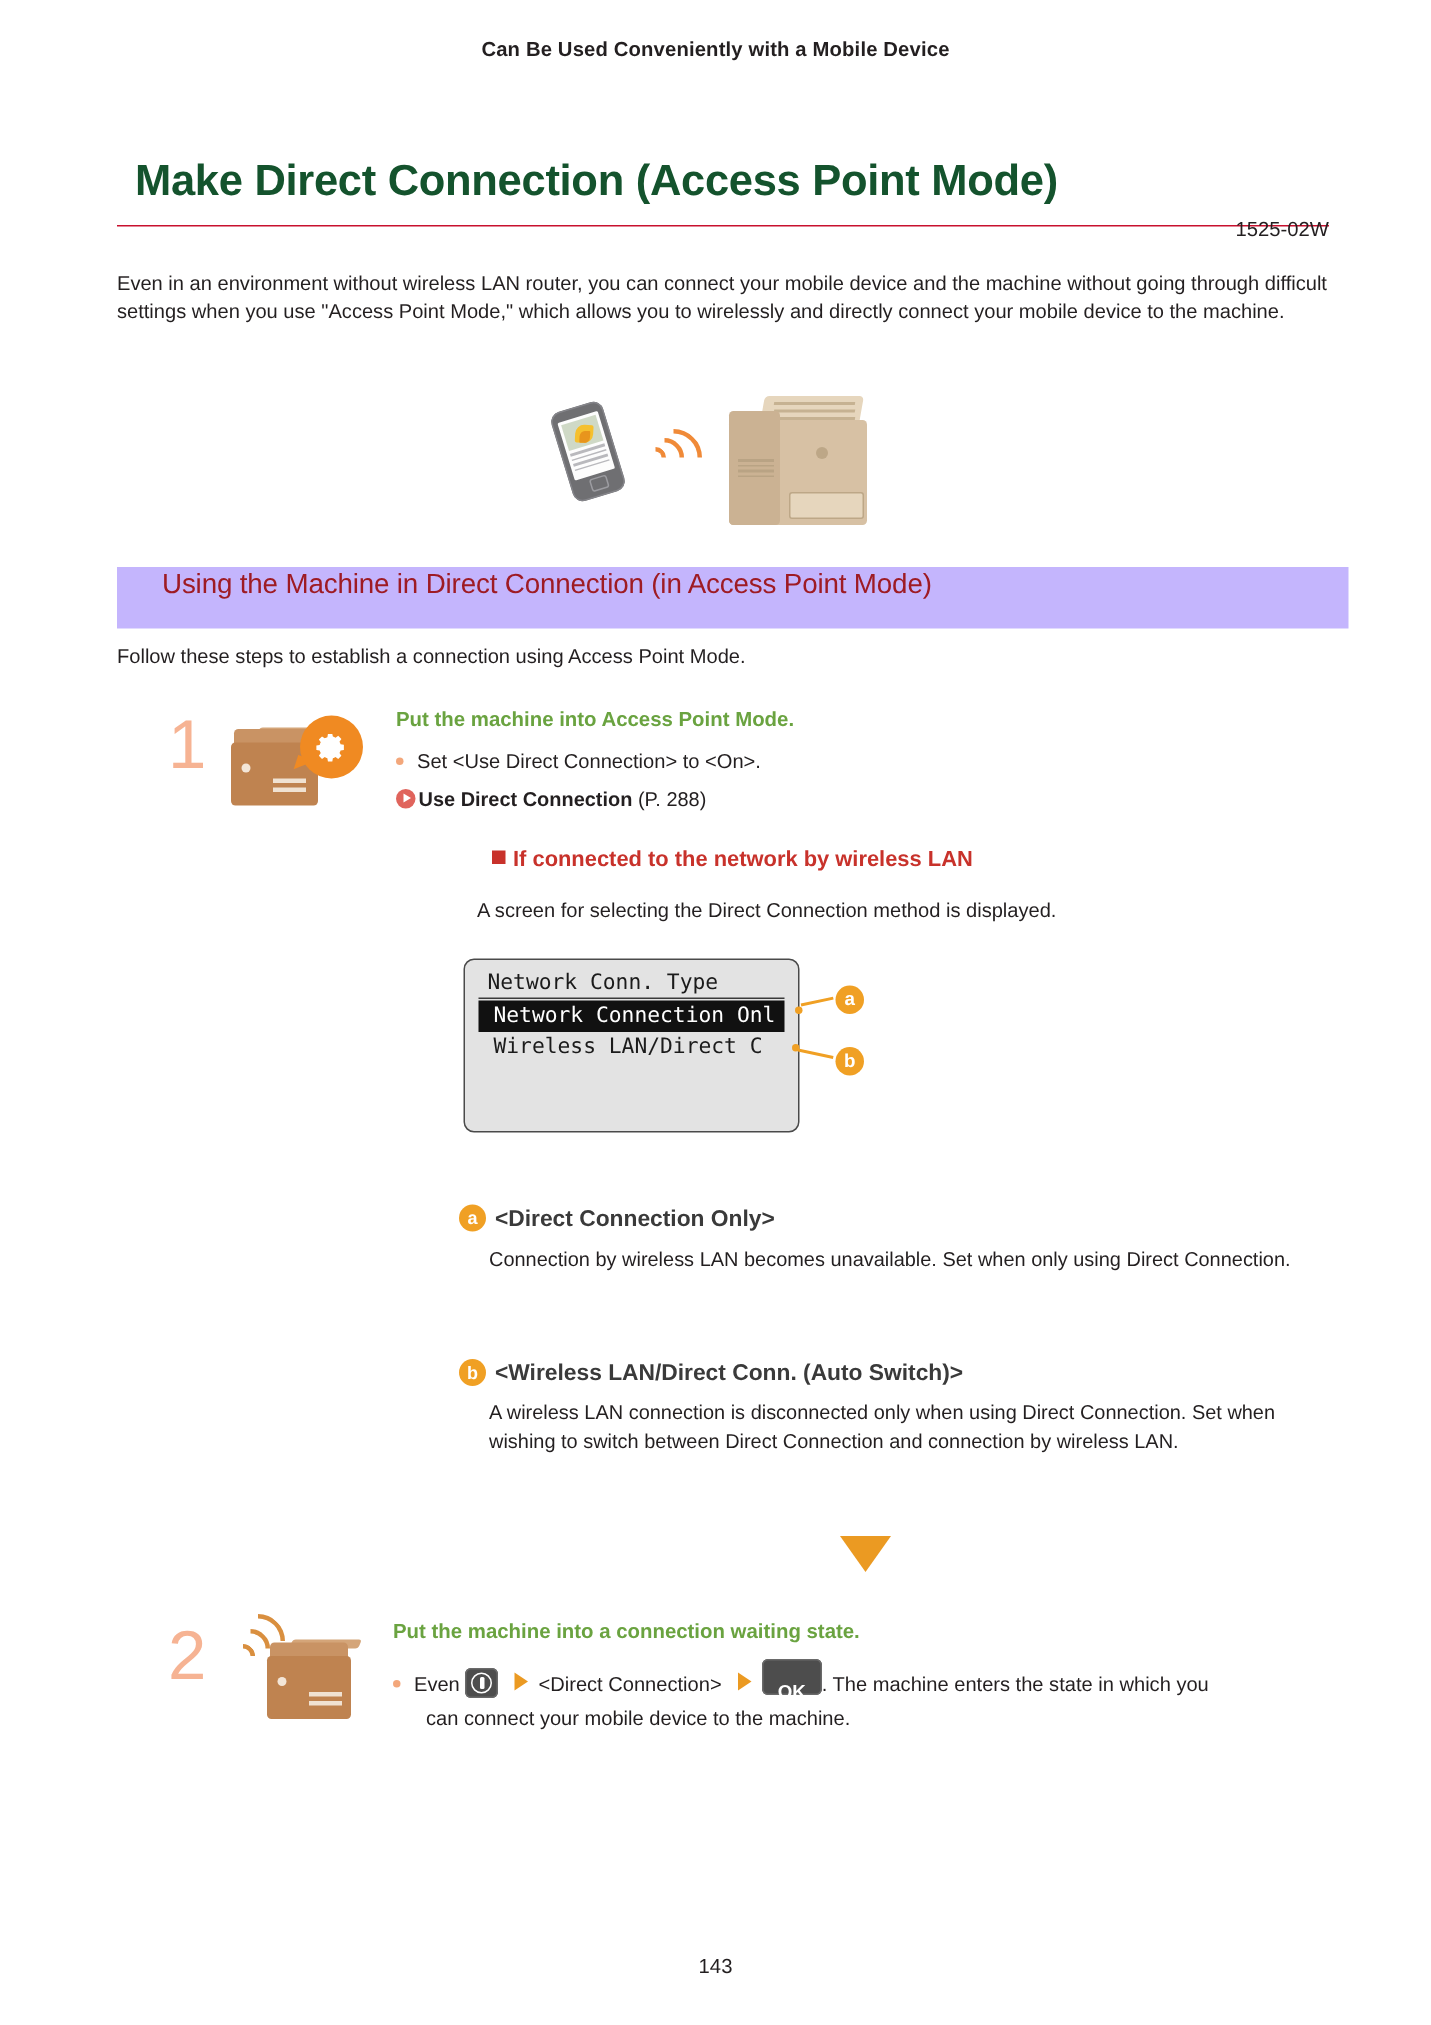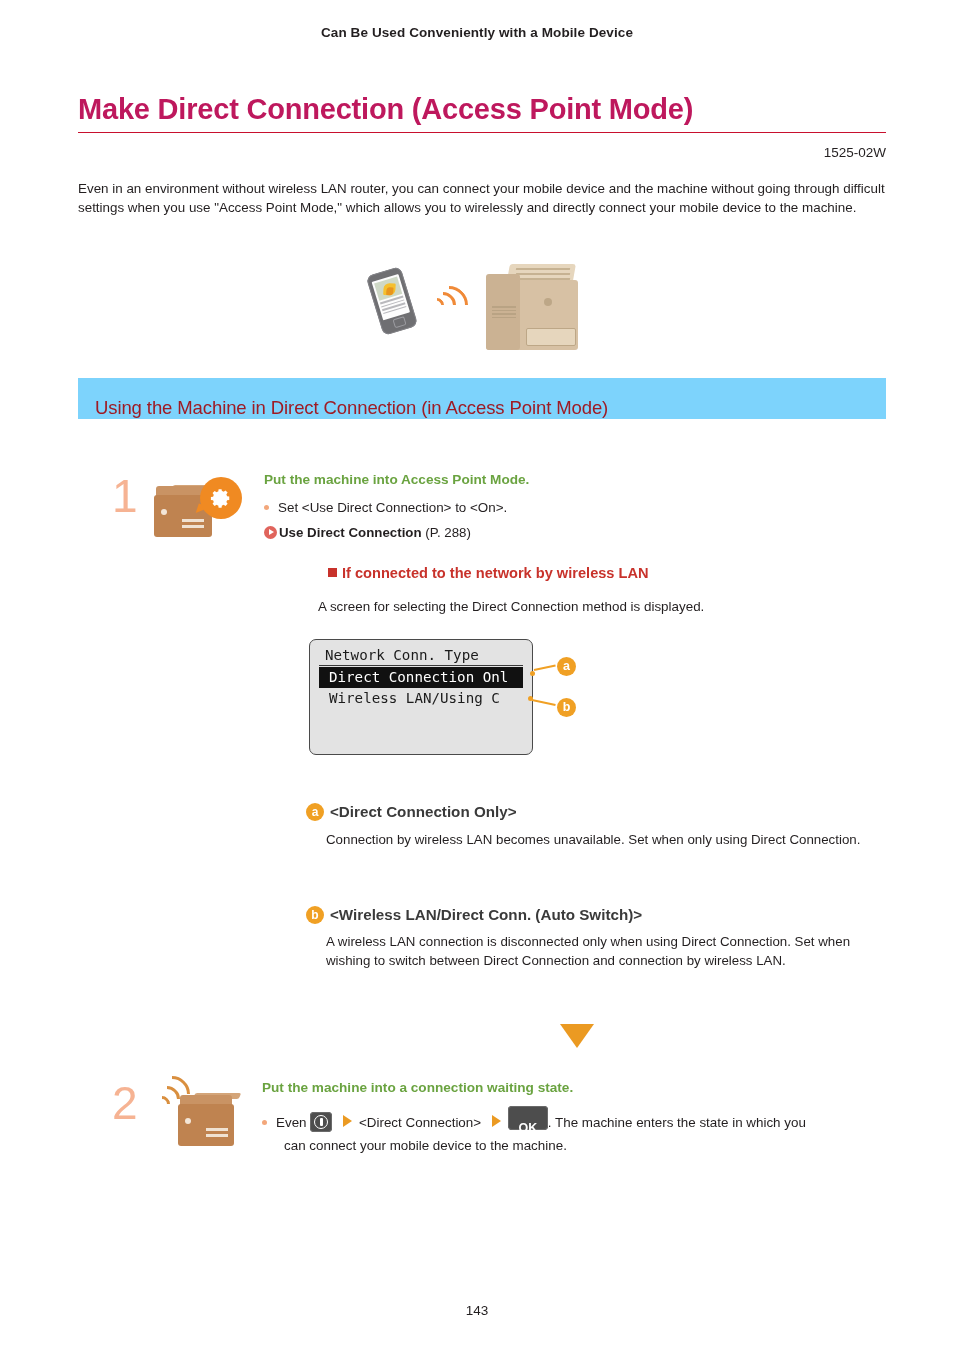--- a/index.html
+++ b/index.html
@@ -36,25 +36,25 @@
   }
 
   
   .title-wrap {
     position: absolute;
     top: 92px;
     left: 78px;
     width: 808px;
   }
   h1.doc-title {
-    margin: 0;
+    margin: 12px;
     font-size: 29px;
     line-height: 1.18;
     font-weight: bold;
-    color: #be185d;
+    color: #14532d;
     letter-spacing: -0.2px;
   }
   .title-rule {
     margin-top: 6px;
     border-bottom: 1.6px solid #c8102e;
     width: 808px;
   }
   .doc-code {
     position: absolute;
     top: 145px;
@@ -265,23 +265,24 @@
     background: #bda787;
   }
 
   
   .section-band {
     position: absolute;
     top: 378px;
     left: 78px;
     width: 808px;
     height: 41px;
-    background: #7dd3fc;
+    background: #c4b5fd;
     display: flex;
-    align-items: flex-end;
+    align-items: flex-start;
+    padding-left: 13px;
   }
   .section-band-text {
     padding-left: 17px;
     font-size: 18.5px;
     color: #9e1b24;
     letter-spacing: -0.1px;
   }
   .follow-text {
     position: absolute;
     top: 430px;
@@ -765,20 +766,21 @@
           </div>
         <div class="ph-knob"></div>
         <div class="ph-tray"></div>
       </div>
     </div>
   </div>
 
   <div class="section-band">
     <div class="section-band-text">Using the Machine in Direct Connection (in Access Point Mode)</div>
   </div>
+  <div class="follow-text">Follow these steps to establish a connection using Access Point Mode.</div>
 
   <div class="step-num" style="left:112px; top:473px;">1</div>
 
   <div class="icon-printer-gear">
     <div class="ipg-scan"></div>
     <div class="ipg-lid"></div>
     <div class="ipg-body"></div>
     <div class="ipg-dot"></div>
     <div class="ipg-lines">
         <i></i>
@@ -803,22 +805,22 @@
     <span class="xref-icon"></span><b>Use Direct Connection</b> <span class="page-ref">(P. 288)</span>
   </div>
 
   <div class="sub-head" style="left:328px; top:565px;">
     <span class="sq"></span><span>If connected to the network by wireless LAN</span>
   </div>
   <div class="sub-text" style="left:318px; top:599px; width:560px;">A screen for selecting the Direct Connection method is displayed.</div>
 
   <div class="lcd">
     <div class="lcd-title">Network Conn. Type</div>
-    <div class="lcd-row sel">Direct Connection Onl</div>
-    <div class="lcd-row">Wireless LAN/Using C</div>
+    <div class="lcd-row sel">Network Connection Onl</div>
+    <div class="lcd-row">Wireless LAN/Direct C</div>
   </div>
 
   <div class="leader-dot" style="left:530px; top:671px;"></div>
   <div class="leader" style="left:534px; top:669px; width:22px; transform: rotate(-12deg); transform-origin: left center;"></div>
   <div class="badge" style="left:557px; top:657px;">a</div>
 
   <div class="leader-dot" style="left:528px; top:696px;"></div>
   <div class="leader" style="left:532px; top:699px; width:24px; transform: rotate(12deg); transform-origin: left center;"></div>
   <div class="badge" style="left:557px; top:698px;">b</div>
 

